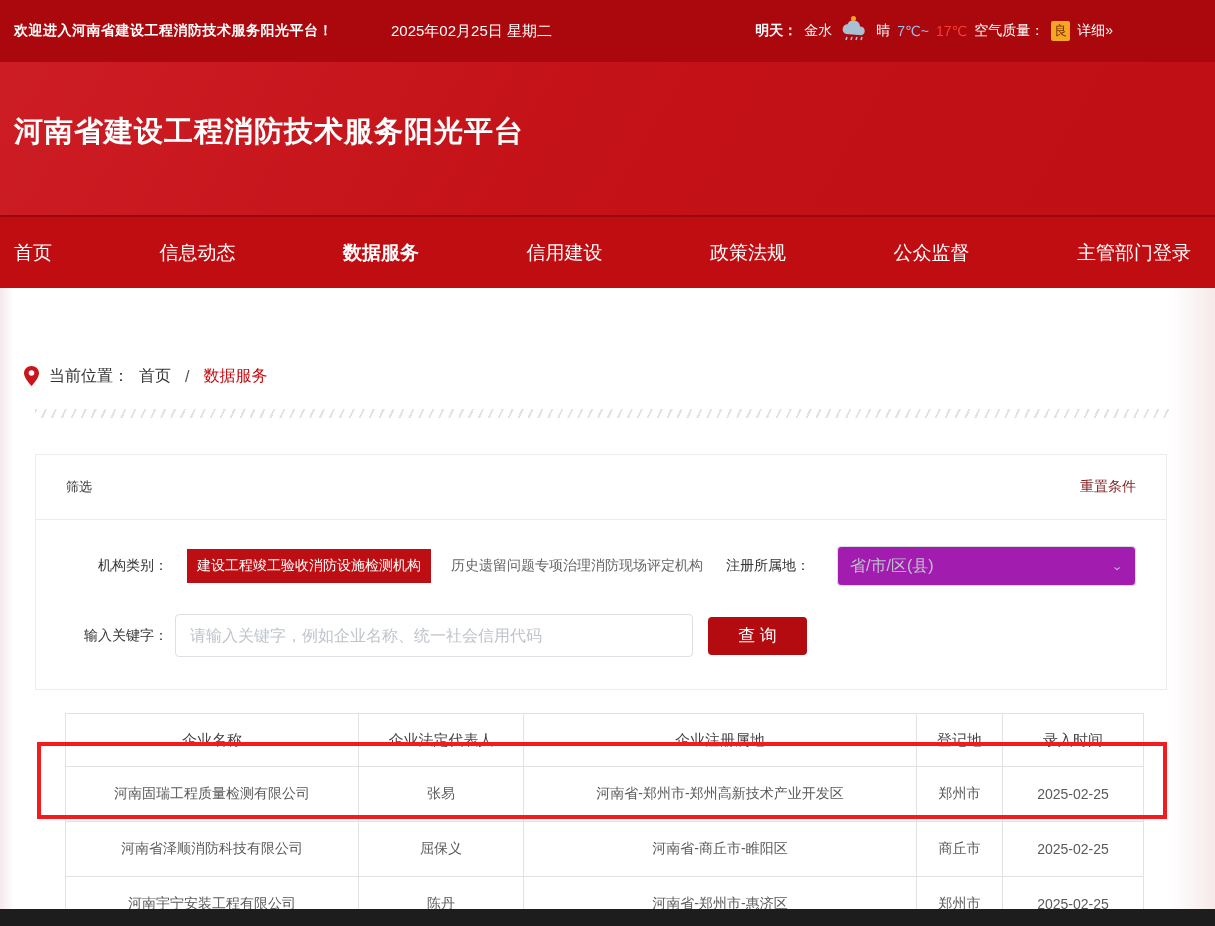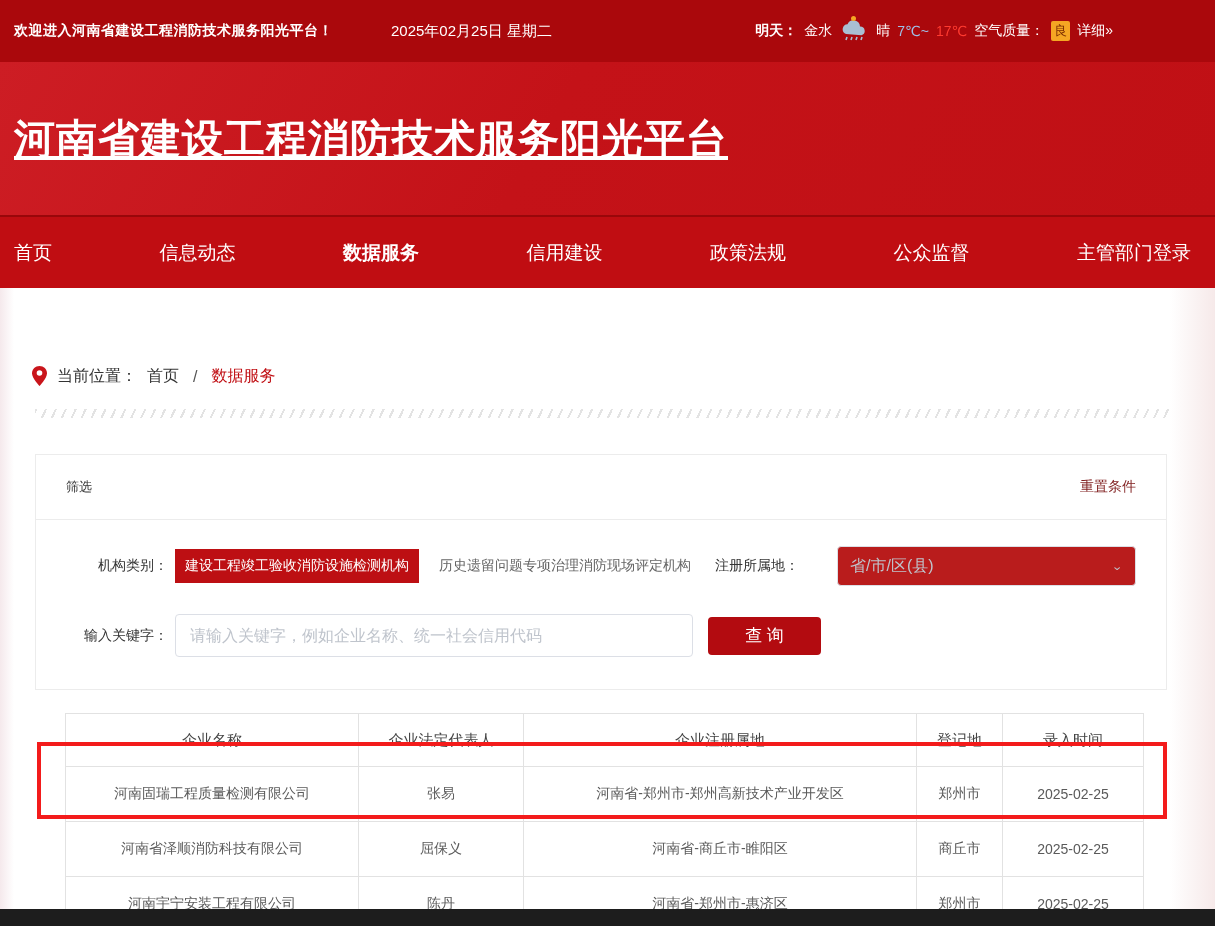--- a/index.html
+++ b/index.html
@@ -20,34 +20,34 @@
   .weather .cloud-wrap { position:relative; width:30px; height:22px; }
   .weather .sun-dot { position:absolute; left:12px; top:-4px; width:5px; height:5px; border-radius:50%; background:#f5a623; }
   .temp-low { color:#9fc0e8; }
   .temp-high { color:#ff3b30; }
   .aqi-badge { background:#f5a623; color:#7a2c00; padding:1px 3px; font-size:13px; border-radius:2px; }
   
   .banner {
     height:153px; background:linear-gradient(120deg,#cd1d24 0%,#c41218 45%,#c01015 100%);
     padding:50px 0 0 14px;
   }
-  .banner h1 { color:#fff; font-size:41px; font-weight:700; letter-spacing:1px;text-decoration:underline; }
+  .banner h1 { color:#fff; font-size:29px; font-weight:700; letter-spacing:1px; }
   
   .navbar {
     height:73px; background:#c00d12; border-top:2px solid #99070a;
     display:flex; align-items:center; justify-content:space-between;
     padding:0 24px 0 14px; color:#fff; font-size:19px;
   }
   .nav-item { cursor:pointer; white-space:nowrap; }
   .nav-item.active { font-weight:700; }
   
   .content { position:relative; background:#fff; }
   .breadcrumb {
     display:flex; align-items:center; gap:10px;
-    padding:78px 0 0 32px; font-size:16px; color:#333;
+    padding:78px 0 0 24px; font-size:16px; color:#333;
   }
   .breadcrumb .crumb-current { color:#c00d12; }
   .breadcrumb .sep { color:#555; margin:0 4px; }
   .pin-icon { width:15px; height:21px; display:inline-block; }
   .slashes {
     margin:22px 45px 0 35px; height:9px;
     background:repeating-linear-gradient(115deg,#dcdcdc 0 2px,transparent 2px 9px);
     opacity:.8;
   }
   
@@ -57,40 +57,40 @@
   .filter-head {
     height:65px; display:flex; align-items:center; justify-content:space-between;
     padding:0 30px; border-bottom:1px solid #ececec;
   }
   .filter-title { font-size:13px; color:#333; }
   .reset-link { font-size:14px; color:#7f1d1d; cursor:pointer; }
   .filter-row { display:flex; align-items:center; padding:0 30px; }
   .filter-row.row1 { margin-top:26px; }
   .filter-row.row2 { margin-top:28px; margin-bottom:32px; }
   .f-label { width:102px; text-align:right; font-size:14px; color:#333; flex:none; }
-  .chips { display:flex; align-items:center; margin-left:7px; }
+  .chips { display:flex; align-items:center; margin-left:19px; }
   .chip { font-size:14px; padding:8px 10px; cursor:pointer; white-space:nowrap; }
   .chip.selected { background:#bd0f13; color:#fff; }
   .chip.plain { color:#666; margin-left:10px; background:transparent; }
   .region-group { margin-left:auto; display:flex; align-items:center;gap:20px; }
   .select-box {
     width:299px; height:40px; border:1px solid #dcdfe6; border-radius:4px;
     display:flex; align-items:center; justify-content:space-between;
-    padding:0 12px; margin-left:18px; cursor:pointer; background:#b91c1c;
+    padding:0 12px; margin-left:7px; cursor:pointer; background:#a21caf;
   }
   .select-placeholder { color:#bfc4cc; font-size:16px; }
   .chevron { color:#c0c4cc; font-size:14px; transform:scaleY(.8); }
   .keyword-input {
     width:518px; height:43px; border:1px solid #dcdfe6; border-radius:4px;
     margin-left:7px; padding:0 14px; font-size:16px; color:#333; outline:none;
     font-family:"Liberation Sans","DejaVu Sans",sans-serif;
   }
   .keyword-input::placeholder { color:#bfc4cc; }
   .search-btn {
-    width:113px; height:38px; margin-left:15px; border:none; border-radius:4px;
+    width:99px; height:38px; margin-left:15px; border:none; border-radius:4px;
     background:#b30b10; color:#fff; font-size:17px; cursor:pointer;
     font-family:"Liberation Sans","DejaVu Sans",sans-serif;
   }
   
   .result-table {
     margin:23px 0 0 65px; width:1078px; border-collapse:collapse; table-layout:fixed;
   }
   .result-table th, .result-table td {
     border:1px solid #e2e2e2; text-align:center; overflow:hidden; white-space:nowrap;
   }

